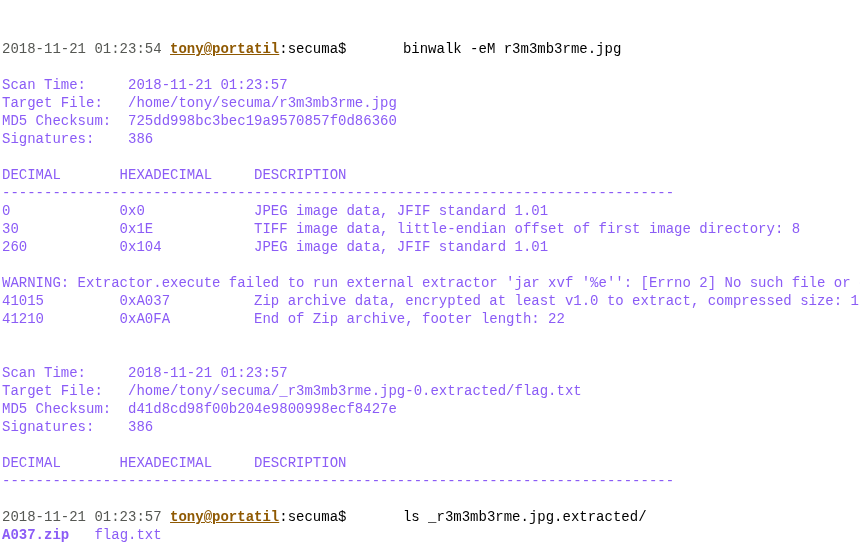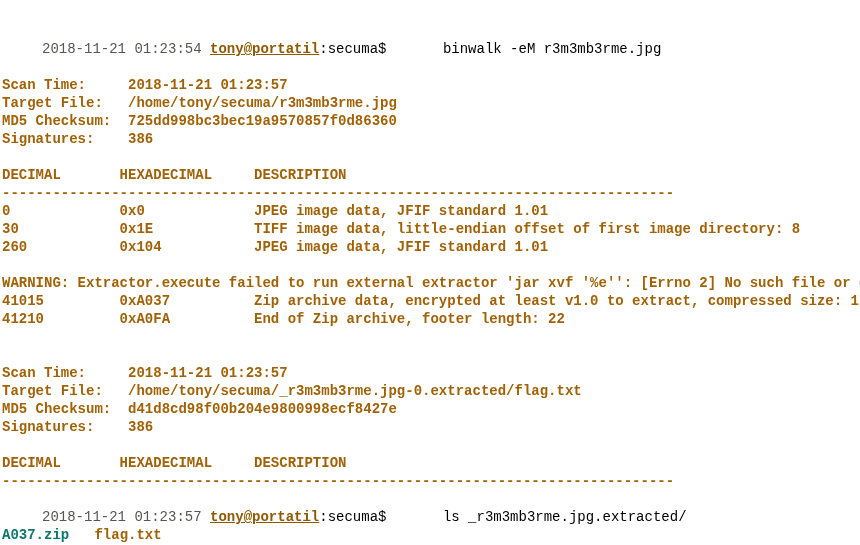--- a/index.html
+++ b/index.html
@@ -6,27 +6,27 @@
     body {
       background: #ffffff;
       font-family: 'Courier New', 'Consolas', monospace;
       font-size: 14px;
       line-height: 18px;
       padding: 4px 2px;
       white-space: pre;
       color: #000;
       overflow: hidden;
     }
-    .timestamp { color: #555753; margin-left: 40px; }
+    .timestamp { color: #555753; }
     .user { color: #8f5902; font-weight: bold; text-decoration: underline; }
     .sep { color: #000; }
     .path { color: #000000; }
     .dollar { color: #000; }
     .cmd { color: #000; margin-left: 48px; }
-    .output { color: #a16207; font-weight: bold; }
-    .archive { color: #0f766e; font-weight: bold; }
+    .output { color: #8b5cf6; }
+    .archive { color: #8b5cf6; font-weight: bold; }
     .line { display: block; }
   </style>
 </head>
 <body>
 
 <div id="terminal"><span class="line"><span class="timestamp">2018-11-21 01:23:54 </span><span class="user">tony@portatil</span><span class="sep">:</span><span class="path">secuma</span><span class="dollar">$ </span><span class="cmd">binwalk -eM r3m3mb3rme.jpg</span></span><span class="line output">&nbsp;</span><span class="line output">Scan Time:     2018-11-21 01:23:57</span><span class="line output">Target File:   /home/tony/secuma/r3m3mb3rme.jpg</span><span class="line output">MD5 Checksum:  725dd998bc3bec19a9570857f0d86360</span><span class="line output">Signatures:    386</span><span class="line output">&nbsp;</span><span class="line output">DECIMAL       HEXADECIMAL     DESCRIPTION</span><span class="line output">--------------------------------------------------------------------------------</span><span class="line output">0             0x0             JPEG image data, JFIF standard 1.01</span><span class="line output">30            0x1E            TIFF image data, little-endian offset of first image directory: 8</span><span class="line output">260           0x104           JPEG image data, JFIF standard 1.01</span><span class="line output">&nbsp;</span><span class="line output">WARNING: Extractor.execute failed to run external extractor 'jar xvf '%e'': [Errno 2] No such file or directory, 'jar xvf '%e'' might not be installed correctly</span><span class="line output">41015         0xA037          Zip archive data, encrypted at least v1.0 to extract, compressed size: 173, uncompressed size: 161, name: flag.txt</span><span class="line output">41210         0xA0FA          End of Zip archive, footer length: 22</span><span class="line output">&nbsp;</span><span class="line output">&nbsp;</span><span class="line output">Scan Time:     2018-11-21 01:23:57</span><span class="line output">Target File:   /home/tony/secuma/_r3m3mb3rme.jpg-0.extracted/flag.txt</span><span class="line output">MD5 Checksum:  d41d8cd98f00b204e9800998ecf8427e</span><span class="line output">Signatures:    386</span><span class="line output">&nbsp;</span><span class="line output">DECIMAL       HEXADECIMAL     DESCRIPTION</span><span class="line output">--------------------------------------------------------------------------------</span><span class="line output">&nbsp;</span><span class="line"><span class="timestamp">2018-11-21 01:23:57 </span><span class="user">tony@portatil</span><span class="sep">:</span><span class="path">secuma</span><span class="dollar">$ </span><span class="cmd">ls _r3m3mb3rme.jpg.extracted/</span></span><span class="line"><span class="archive">A037.zip</span><span class="output">   flag.txt</span></span><span class="line"></span></div>
 
 
 </body></html>

